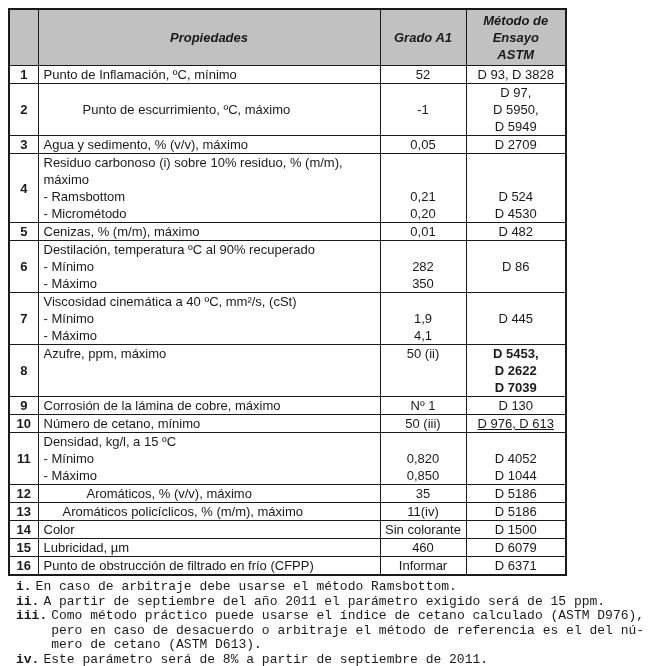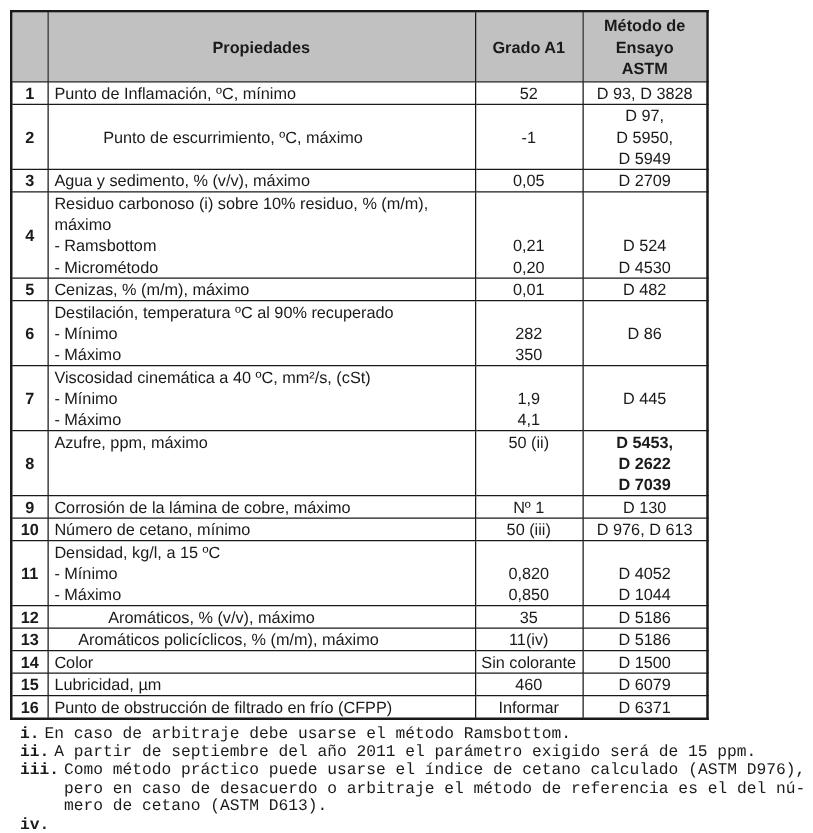--- a/index.html
+++ b/index.html
@@ -25,20 +25,21 @@
     padding: 0;
     overflow: hidden;
   }
   .spec thead th {
     background: var(--header-bg, #c1c1c1);
     font-weight: bold;
     text-align: center;
     vertical-align: middle;
     white-space: pre-line;
     padding: 2px 0;
+    font-style: italic;
   }
   td.num  { text-align: center; font-weight: bold; vertical-align: middle; }
   td.prop { text-align: left; padding-left: 5px; }
   td.val, td.astm { text-align: center; }
   .line { height: 17px; white-space: nowrap; }
 
   .footnotes {
     margin: 4px 0 0 8px;
     width: 640px;
     font-family: "Liberation Mono", monospace;
@@ -215,21 +216,21 @@
     </tr>
 
     <tr>
       <td class="num">10</td>
       <td class="prop" style="vertical-align: middle;">
             <div class="line">Número de cetano, mínimo</div>
           </td>
       <td class="val" style="vertical-align: middle;">
             <div class="line">50 (iii)</div>
           </td>
-      <td class="astm" style="vertical-align: middle;">
+      <td class="astm" style="vertical-align: middle; text-decoration: underline;">
             <div class="line">D 976, D 613</div>
           </td>
     </tr>
 
     <tr>
       <td class="num">11</td>
       <td class="prop" style="vertical-align: top;">
             <div class="line">Densidad, kg/l, a 15 ºC</div>
             <div class="line">- Mínimo</div>
             <div class="line">- Máximo</div>
@@ -323,16 +324,17 @@
       <span class="fn-text">A partir de septiembre del año 2011 el parámetro exigido será de 15 ppm.</span>
     </div>
     <div class="footnote">
       <span class="fn-marker">iii.</span>
       <span class="fn-text">Como método práctico puede usarse el índice de cetano calculado (ASTM D976),
 pero en caso de desacuerdo o arbitraje el método de referencia es el del nú-
 mero de cetano (ASTM D613).</span>
     </div>
     <div class="footnote">
       <span class="fn-marker">iv.</span>
+      <span class="fn-text">Este parámetro será de 8% a partir de septiembre de 2011.</span>
     </div>
   </div>
 
 </div>
 
 </body></html>

